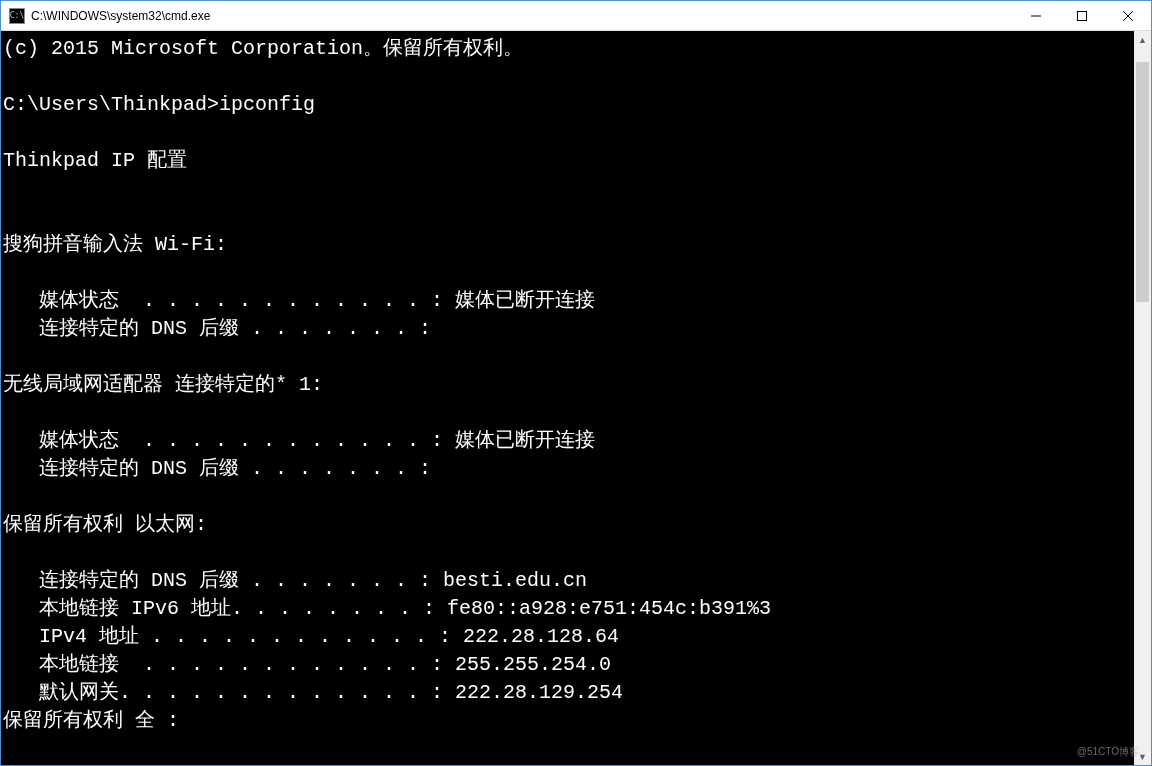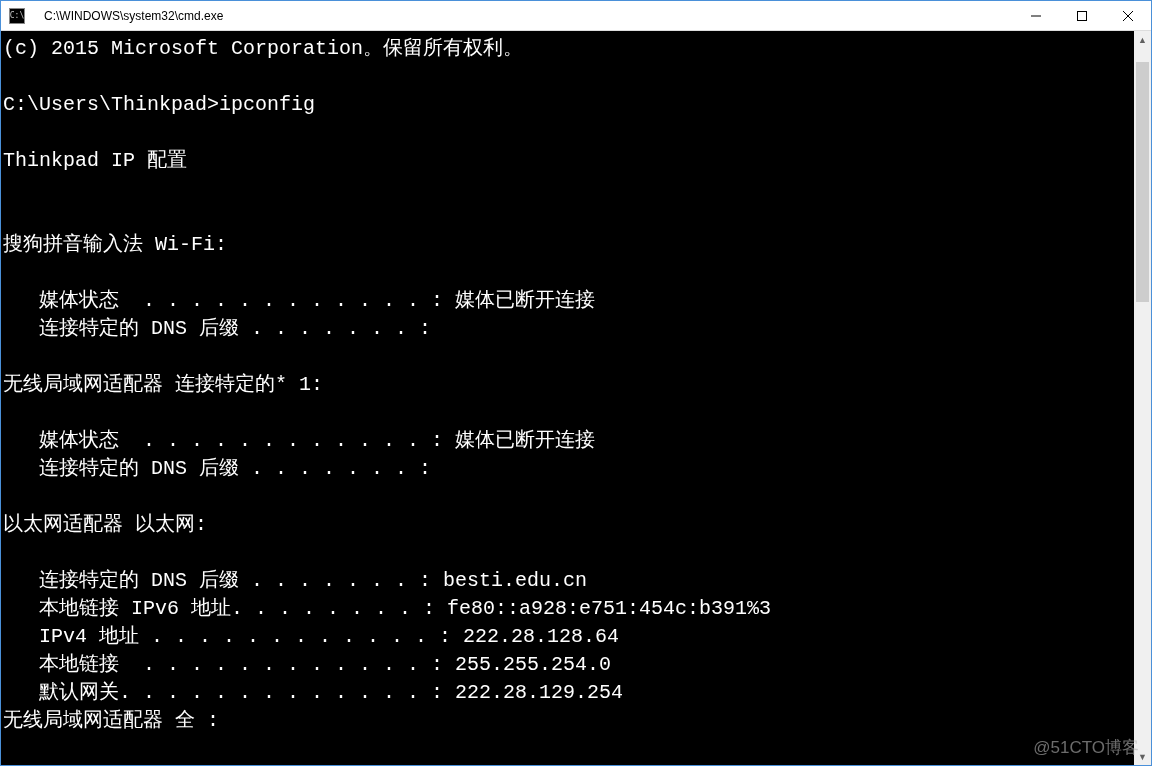--- a/index.html
+++ b/index.html
@@ -1,31 +1,31 @@
 <!DOCTYPE html>
 <html><head>
 <meta charset="utf-8">
 <style>
   * { margin: 0; padding: 0; box-sizing: border-box; }
   html, body { width: 1152px; height: 766px; font-family: "Segoe UI", Tahoma, sans-serif; background: #fff; overflow: hidden; }
   .window { width: 1152px; height: 766px; border: 1px solid #4a90d9; background: #fff; display: flex; flex-direction: column; }
   .titlebar { height: 30px; background: #fff; display: flex; align-items: center; border-bottom: 1px solid #ddd; }
   .titlebar .icon-box { width: 16px; height: 16px; margin-left: 8px; display:inline-flex; align-items:center; justify-content:center; background:#000; border:1px solid #888;}
   .titlebar .icon-box span{ color:#c0c0c0; font-size:8px; font-family:Consolas,monospace; line-height:8px; }
-  .titlebar .title { margin-left: 19px; font-size: 12px; color: #000; flex: 1; }
+  .titlebar .title { margin-left: 6px; font-size: 12px; color: #000; flex: 1; }
   .winbtns { display: flex; height: 100%; }
   .winbtn { width: 46px; display: flex; align-items: center; justify-content: center; font-size: 10px; color:#000; }
   .winbtn svg { stroke: #000; }
   .client { flex: 1; display: flex; background: #000; position: relative; overflow:hidden;}
   .terminal { flex: 1; color: #fff; font-family: "NSimSun","SimSun","Consolas","Courier New",monospace; font-size: 20px; line-height: 28px; white-space: pre; padding: 4px 2px 2px 2px; letter-spacing: 0px; overflow:hidden;}
   .scrollbar { width: 17px; background: #f0f0f0; display:flex; flex-direction:column; }
   .sb-btn { height:17px; background:#f0f0f0; display:flex; align-items:center; justify-content:center; color:#606060; font-size:9px;}
   .sb-track { flex:1; background:#f0f0f0; position:relative;}
   .sb-thumb { position:absolute; top:14px; left:2px; right:2px; height:240px; background:#cdcdcd;}
-  .watermark { position:absolute; right:12px; bottom:6px; color:rgba(180,180,180,0.6); font-size:17px; font-family:"Microsoft YaHei",sans-serif; z-index:5; pointer-events:none;}
+  .watermark { position:absolute; right:12px; bottom:6px; color:rgba(180,180,180,0.6); font-size:10px; font-family:"Microsoft YaHei",sans-serif; z-index:5; pointer-events:none;}
 </style>
 </head>
 <body>
 
 <div class="window">
 
   <div class="titlebar">
     <span class="icon-box">
         <span>C:\</span>
       </span>
@@ -61,28 +61,28 @@
 <span>搜狗拼音输入法 Wi-Fi:</span>
 <span></span>
 <span>   媒体状态  . . . . . . . . . . . . : 媒体已断开连接</span>
 <span>   连接特定的 DNS 后缀 . . . . . . . :</span>
 <span></span>
 <span>无线局域网适配器 连接特定的* 1:</span>
 <span></span>
 <span>   媒体状态  . . . . . . . . . . . . : 媒体已断开连接</span>
 <span>   连接特定的 DNS 后缀 . . . . . . . :</span>
 <span></span>
-<span>以太网适配器 以太网:</span>
+<span>保留所有权利 以太网:</span>
 <span></span>
 <span>   连接特定的 DNS 后缀 . . . . . . . : besti.edu.cn</span>
 <span>   本地链接 IPv6 地址. . . . . . . . : fe80::a928:e751:454c:b391%3</span>
 <span>   IPv4 地址 . . . . . . . . . . . . : 222.28.128.64</span>
 <span>   本地链接  . . . . . . . . . . . . : 255.255.254.0</span>
 <span>   默认网关. . . . . . . . . . . . . : 222.28.129.254</span>
-<span>无线局域网适配器 全 :</span></div>
+<span>保留所有权利 全 :</span></div>
 
     <div class="scrollbar">
       <div class="sb-btn">▲</div>
       <div class="sb-track">
         <div class="sb-thumb"></div>
       </div>
       <div class="sb-btn">▼</div>
     </div>
 
     <div class="watermark">@51CTO博客</div>

